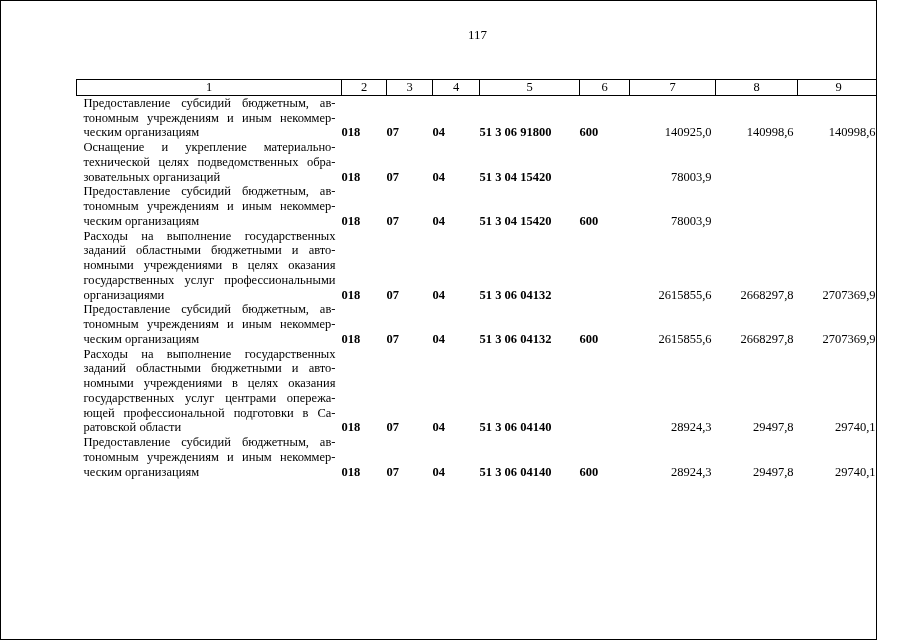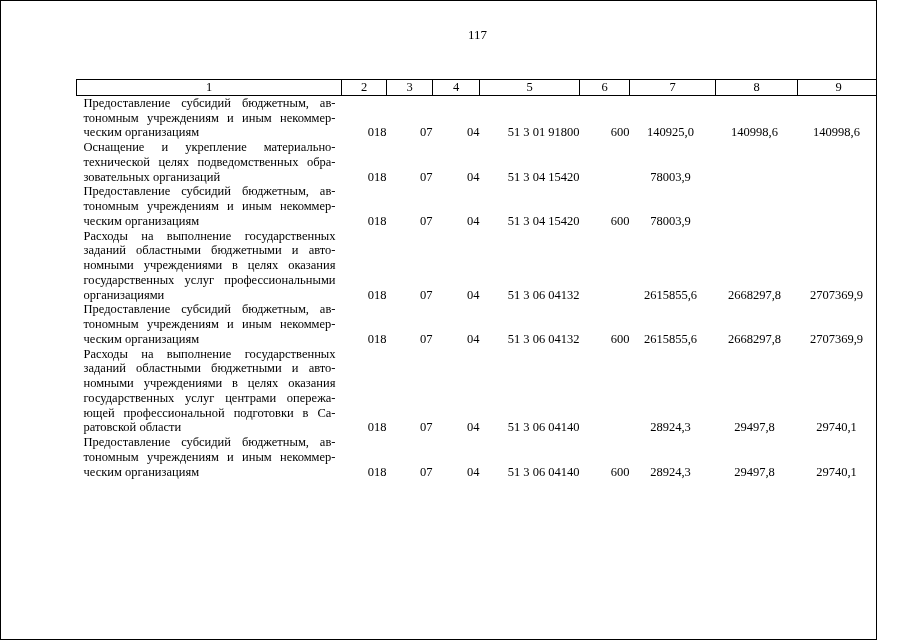--- a/index.html
+++ b/index.html
@@ -44,22 +44,22 @@
     padding: 0;
   }
   td.col-1 {
     text-align: justify;
     text-align-last: left;
     hyphens: manual;
     padding-left: 7px;
     padding-right: 6px;
     vertical-align: top;
   }
-  td.col-2, td.col-3, td.col-4, td.col-5, td.col-6 { text-align: right; }
-  td.col-7, td.col-8, td.col-9 { text-align: center; padding-right: 4px; }
+  td.col-2, td.col-3, td.col-4, td.col-5, td.col-6 { text-align: left; font-weight: bold; }
+  td.col-7, td.col-8, td.col-9 { text-align: right; padding-right: 4px; }
 </style>
 </head>
 <body>
 
 <div class="screen">
   <div class="page-number">117</div>
 
   <table class="budget-table">
     <colgroup>
       <col style="width:265px">
@@ -84,21 +84,21 @@
           <th>8</th>
           <th>9</th>
         </tr>
     </thead>
     <tbody id="table-body">
         <tr>
           <td class="col-1">Предоставление субсидий бюджетным, ав­тономным учреждениям и иным некоммер­ческим организациям</td>
           <td class="col-2">018</td>
           <td class="col-3">07</td>
           <td class="col-4">04</td>
-          <td class="col-5">51 3 01 91800</td>
+          <td class="col-5">51 3 06 91800</td>
           <td class="col-6">600</td>
           <td class="col-7">140925,0</td>
           <td class="col-8">140998,6</td>
           <td class="col-9">140998,6</td>
         </tr>
         <tr>
           <td class="col-1">Оснащение и укрепление материально-технической целях подведомственных обра­зовательных организаций</td>
           <td class="col-2">018</td>
           <td class="col-3">07</td>
           <td class="col-4">04</td>

